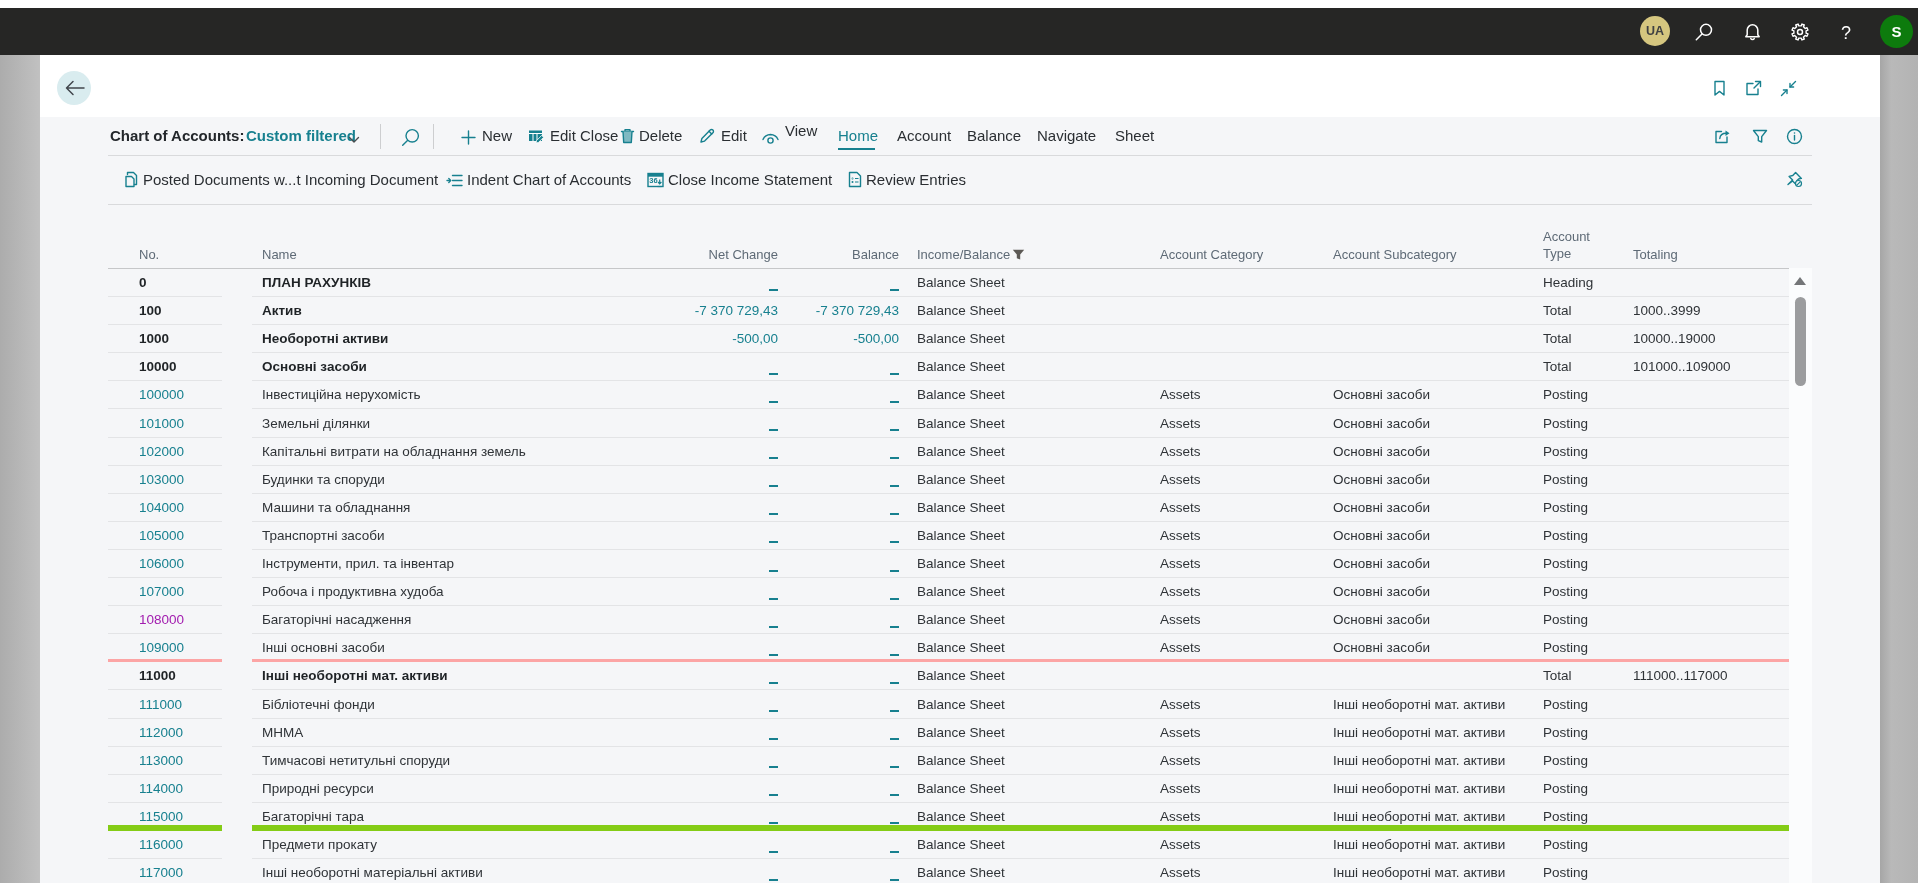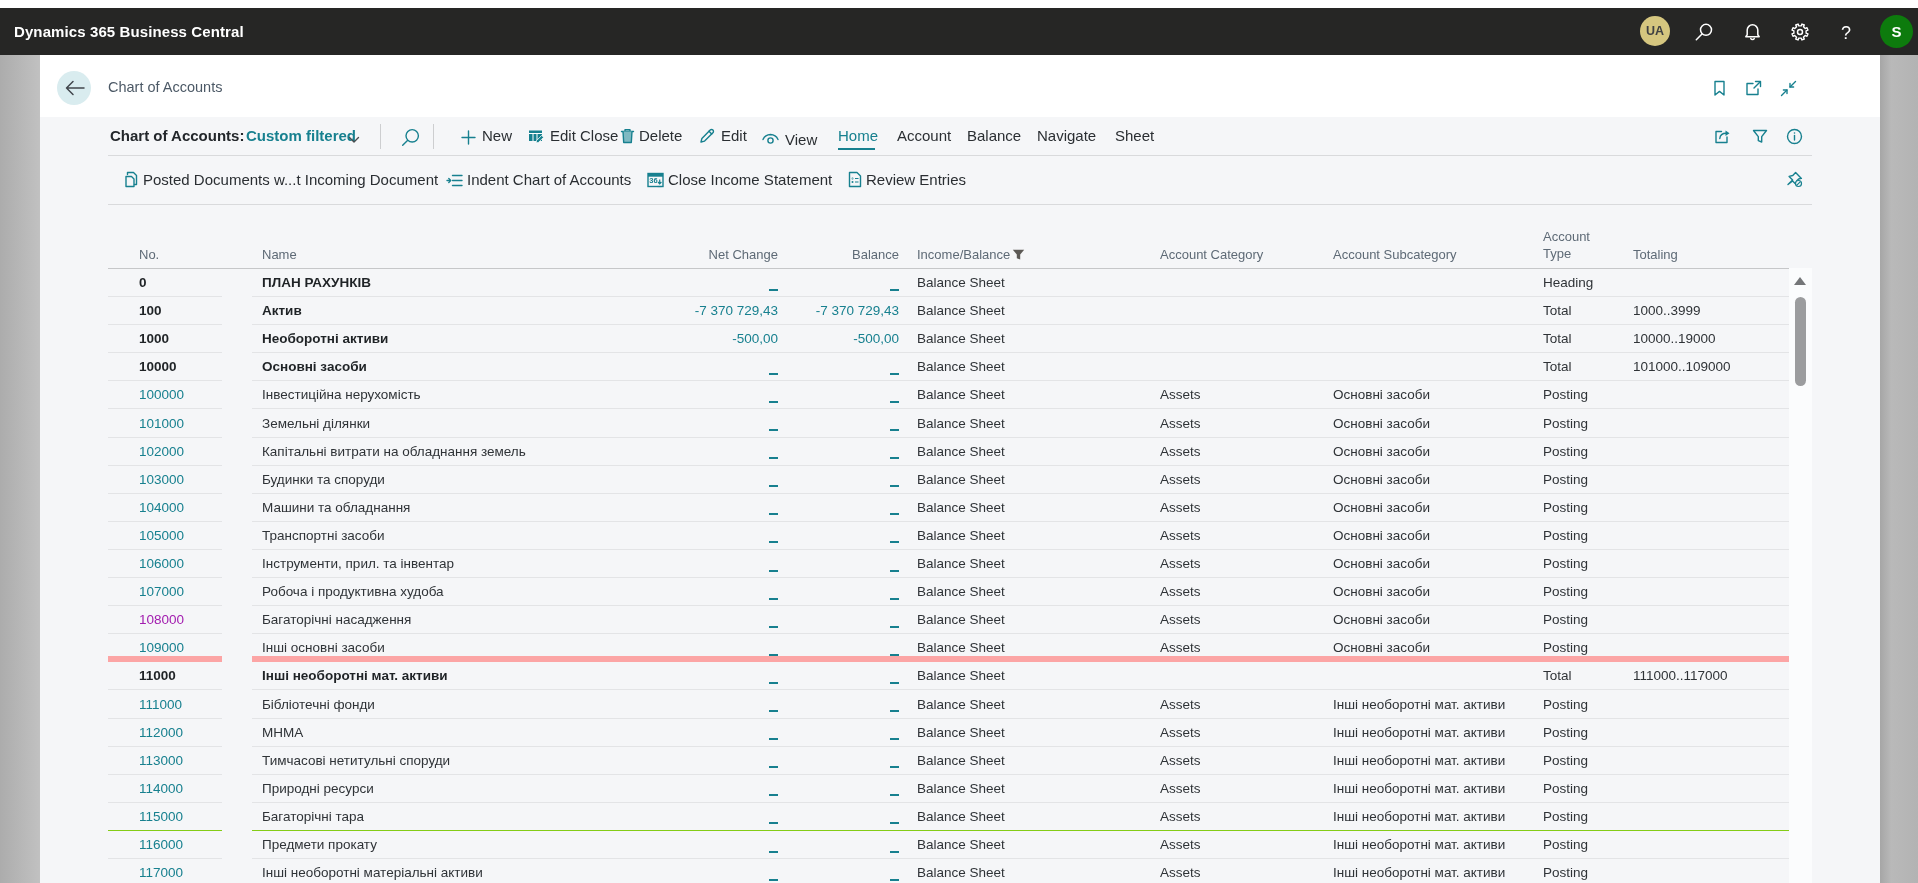--- a/index.html
+++ b/index.html
@@ -5,21 +5,20 @@
 html,body{width:1918px;height:883px;overflow:hidden;background:#fff;font-family:"Liberation Sans",sans-serif;-webkit-font-smoothing:antialiased}
 .abs{position:absolute}
 svg{display:block}
 .tb-txt{font-size:15px;color:#2A2E32;white-space:nowrap}
 .cell{position:absolute;top:0;height:28.1px;line-height:28.1px;font-size:13.5px;color:#2F3337;white-space:nowrap}
 .hl{position:absolute;bottom:6px;font-size:13px;color:#5E6A76;white-space:nowrap}
 </style></head>
 <body>
 <div class="abs" style="left:0;top:0;width:1918px;height:8px;background:#fff"></div>
 <div class="abs" style="left:0;top:8px;width:1918px;height:47px;background:#262625">
-  <div class="abs" style="left:14px;top:0;height:47px;line-height:47px;color:#fff;font-size:15px;font-weight:700;letter-spacing:0.1px">Dynamics 365 Business Central</div>
   <div class="abs" style="left:1640px;top:8px;width:30px;height:30px;border-radius:50%;background:#D5C67F;color:#3F4042;font-size:12.5px;font-weight:700;text-align:center;line-height:30px">UA</div>
   <div class="abs" style="left:1695px;top:15px">
       <svg width="18" height="18" viewBox="0 0 18 18" style="">
         <circle cx="11" cy="6.8" r="5.5" fill="none" stroke="#fff" stroke-width="1.5" stroke-linecap="round" stroke-linejoin="round"></circle>
         <line x1="7" y1="11" x2="1.3" y2="16.7" fill="none" stroke="#fff" stroke-width="1.5" stroke-linecap="round" stroke-linejoin="round"></line>
       </svg>
     </div>
   <div class="abs" style="left:1744px;top:15px">
       <svg width="17" height="18" viewBox="0 0 17 18" style="">
         <path d="M8.5 1.8a5.3 5.3 0 0 1 5.3 5.3v4.6l1.4 2H1.8l1.4-2V7.1a5.3 5.3 0 0 1 5.3-5.3z" fill="none" stroke="#fff" stroke-width="1.5" stroke-linecap="round" stroke-linejoin="round"></path>
@@ -37,21 +36,20 @@
 </div>
 <div class="abs" style="left:0;top:55px;width:40px;height:828px;background:linear-gradient(to right,#ACACAC,#C1C1C1)"></div>
 <div class="abs" style="left:1880px;top:55px;width:38px;height:828px;background:linear-gradient(to right,#A6A6A6,#B9B9B9 30%,#B3B3B3)"></div>
 <div class="abs" style="left:40px;top:55px;width:1840px;height:62px;background:#fff">
   <div class="abs" style="left:17px;top:16px;width:34px;height:34px;border-radius:50%;background:#D9ECEF"></div>
   <div class="abs" style="left:25px;top:25px">
       <svg width="20" height="16" viewBox="0 0 20 16" style="">
         <path d="M19 8H1.5M8 1.5L1.5 8 8 14.5" fill="none" stroke="#41464C" stroke-width="1.5" stroke-linecap="round" stroke-linejoin="round"></path>
       </svg>
     </div>
-  <div class="abs" style="left:68px;top:0;height:62px;line-height:64px;font-size:14.5px;color:#4C5966">Chart of Accounts</div>
   <div class="abs" style="left:1672px;top:25px">
       <svg width="15" height="17" viewBox="0 0 15 17" style="">
         <path d="M3 1.5h9V15l-4.5-3.6L3 15z" fill="none" stroke="#17808F" stroke-width="1.4" stroke-linecap="round" stroke-linejoin="round"></path>
       </svg>
     </div>
   <div class="abs" style="left:1705px;top:25px">
       <svg width="17" height="16" viewBox="0 0 17 16" style="">
         <path d="M8 3.5H2v11h11V9" fill="none" stroke="#17808F" stroke-width="1.4" stroke-linecap="round" stroke-linejoin="round"></path>
         <path d="M10.5 1.5h5v5" fill="none" stroke="#17808F" stroke-width="1.4" stroke-linecap="round" stroke-linejoin="round"></path>
         <path d="M15 2L9 8" fill="none" stroke="#17808F" stroke-width="1.4" stroke-linecap="round" stroke-linejoin="round"></path>
@@ -111,21 +109,21 @@
       <path d="M10 3.3l2.7 2.7" fill="none" stroke="#17808F" stroke-width="1.4" stroke-linecap="round" stroke-linejoin="round"></path>
     </svg>
   </div>
 <div class="abs tb-txt" style="left:721px;top:117px;height:38px;line-height:38px">Edit</div>
 <div class="abs" style="left:761px;top:131px">
     <svg width="19" height="14" viewBox="0 0 19 14" style="">
       <path d="M2 8.5A8.4 8.4 0 0 1 9.5 3.5 8.4 8.4 0 0 1 17 8.5" fill="none" stroke="#17808F" stroke-width="1.4" stroke-linecap="round" stroke-linejoin="round"></path>
       <circle cx="9.5" cy="9.5" r="2.6" fill="none" stroke="#17808F" stroke-width="1.4" stroke-linecap="round" stroke-linejoin="round"></circle>
     </svg>
   </div>
-<div class="abs tb-txt" style="left:785px;top:121px;height:38px;line-height:38px">View</div>
+<div class="abs tb-txt" style="left:785px;top:112px;height:38px;line-height:38px">View</div>
 <div class="abs tb-txt" style="left:838px;top:117px;height:38px;line-height:38px;color:#17808F">Home</div>
 <div class="abs" style="left:838px;top:148px;width:37px;height:2px;background:#17808F"></div>
 <div class="abs tb-txt" style="left:897px;top:117px;height:38px;line-height:38px">Account</div>
 <div class="abs tb-txt" style="left:967px;top:117px;height:38px;line-height:38px">Balance</div>
 <div class="abs tb-txt" style="left:1037px;top:117px;height:38px;line-height:38px">Navigate</div>
 <div class="abs tb-txt" style="left:1115px;top:117px;height:38px;line-height:38px">Sheet</div>
 <div class="abs" style="left:1714px;top:128px">
     <svg width="17" height="16" viewBox="0 0 17 16" style="">
       <path d="M7.5 3.5H2v11h11V9" fill="none" stroke="#17808F" stroke-width="1.4" stroke-linecap="round" stroke-linejoin="round"></path>
       <path d="M5.8 10.5c.3-3.4 3-5.2 6.4-5.2" fill="none" stroke="#17808F" stroke-width="1.4" stroke-linecap="round" stroke-linejoin="round"></path>
@@ -323,21 +321,21 @@
     <div class="abs" style="left:0;top:337.2px;width:1681px;height:28.1px;border-bottom:1px solid #E3E4E6">
       <div class="cell" style="left:31px;color:#a21caf">108000</div>
       <div class="cell" style="left:154px">Багаторічні насадження</div>
       <div class="abs" style="left:661px;top:19.5px;width:9px;height:2px;background:#17808F"></div>
       <div class="abs" style="left:782px;top:19.5px;width:9px;height:2px;background:#17808F"></div>
       <div class="cell" style="left:809px">Balance Sheet</div>
       <div class="cell" style="left:1052px">Assets</div>
       <div class="cell" style="left:1225px">Основні засоби</div>
       <div class="cell" style="left:1435px">Posting</div>
     </div>
-    <div class="abs" style="left:0;top:365.3px;width:1681px;height:28.1px;border-bottom:6px solid #fca5a5">
+    <div class="abs" style="left:0;top:365.3px;width:1681px;height:28.1px;border-bottom:3px solid #fca5a5">
       <div class="cell" style="left:31px;color:#17808F">109000</div>
       <div class="cell" style="left:154px">Інші основні засоби</div>
       <div class="abs" style="left:661px;top:19.5px;width:9px;height:2px;background:#17808F"></div>
       <div class="abs" style="left:782px;top:19.5px;width:9px;height:2px;background:#17808F"></div>
       <div class="cell" style="left:809px">Balance Sheet</div>
       <div class="cell" style="left:1052px">Assets</div>
       <div class="cell" style="left:1225px">Основні засоби</div>
       <div class="cell" style="left:1435px">Posting</div>
     </div>
     <div class="abs" style="left:0;top:393.4px;width:1681px;height:28.1px;border-bottom:1px solid #E3E4E6">
@@ -382,21 +380,21 @@
     <div class="abs" style="left:0;top:505.8px;width:1681px;height:28.1px;border-bottom:1px solid #E3E4E6">
       <div class="cell" style="left:31px;color:#17808F">114000</div>
       <div class="cell" style="left:154px">Природні ресурси</div>
       <div class="abs" style="left:661px;top:19.5px;width:9px;height:2px;background:#17808F"></div>
       <div class="abs" style="left:782px;top:19.5px;width:9px;height:2px;background:#17808F"></div>
       <div class="cell" style="left:809px">Balance Sheet</div>
       <div class="cell" style="left:1052px">Assets</div>
       <div class="cell" style="left:1225px">Інші необоротні мат. активи</div>
       <div class="cell" style="left:1435px">Posting</div>
     </div>
-    <div class="abs" style="left:0;top:533.9px;width:1681px;height:28.1px;border-bottom:1px solid #84cc16">
+    <div class="abs" style="left:0;top:533.9px;width:1681px;height:28.1px;border-bottom:6px solid #84cc16">
       <div class="cell" style="left:31px;color:#17808F">115000</div>
       <div class="cell" style="left:154px">Багаторічні тара</div>
       <div class="abs" style="left:661px;top:19.5px;width:9px;height:2px;background:#17808F"></div>
       <div class="abs" style="left:782px;top:19.5px;width:9px;height:2px;background:#17808F"></div>
       <div class="cell" style="left:809px">Balance Sheet</div>
       <div class="cell" style="left:1052px">Assets</div>
       <div class="cell" style="left:1225px">Інші необоротні мат. активи</div>
       <div class="cell" style="left:1435px">Posting</div>
     </div>
     <div class="abs" style="left:0;top:562.0px;width:1681px;height:28.1px;border-bottom:1px solid #E3E4E6">

